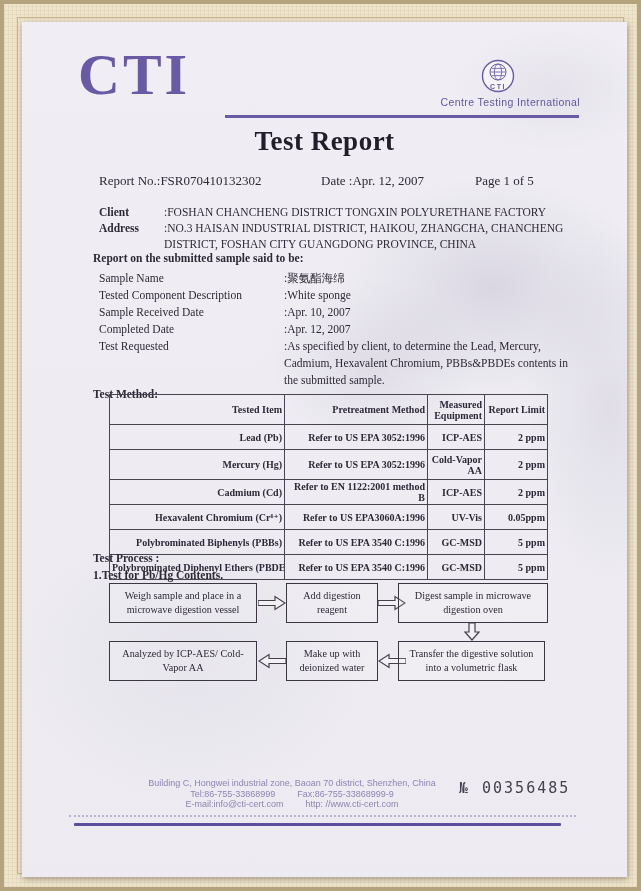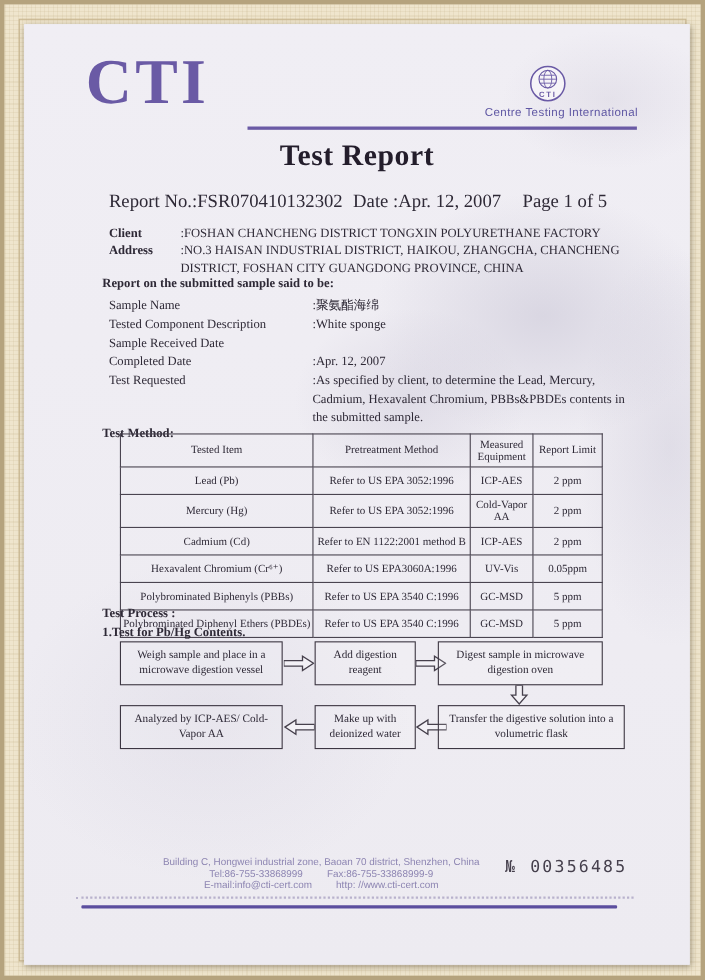--- a/index.html
+++ b/index.html
@@ -43,21 +43,21 @@
   .orgname{
     position:absolute;right:47px;top:74px;
     font-family:"Liberation Sans","DejaVu Sans",sans-serif;
     font-size:10.5px;color:#5f57a3;letter-spacing:0.4px;
   }
   .title{
     position:absolute;left:0;top:104px;width:100%;text-align:center;
     font-size:27px;font-weight:bold;color:#231d2b;letter-spacing:0.5px;
   }
   
-  .meta{position:absolute;left:77px;top:151px;width:470px;height:16px;font-size:17px;}
+  .meta{position:absolute;left:77px;top:151px;width:470px;height:16px;font-size:13px;}
   .m-report{position:absolute;left:0;}
   .m-date{position:absolute;left:222px;}
   .m-page{position:absolute;left:376px;}
   
   .kv{position:absolute;left:77px;font-size:11.5px;display:flex;line-height:16px;}
   .kv .k{font-weight:bold;width:65px;flex:none;}
   .client-row{top:182px;align-items:flex-end;}
   .address-row{top:198px;}
   .address-row .v{width:428px;}
   
@@ -66,39 +66,39 @@
   .srow .k{width:185px;flex:none;}
   .srow .v{width:292px;}
   .sr0{top:248px;}.sr1{top:265px;}.sr2{top:282px;}.sr3{top:299px;}.sr4{top:316px;}
   
   .tm-head{position:absolute;left:71px;top:366px;font-weight:bold;font-size:11.5px;}
   table.tm{
     position:absolute;left:87px;top:372px;width:438px;
     border-collapse:collapse;table-layout:fixed;
     font-size:10px;text-align:center;color:#2e2936;
   }
-  table.tm th,table.tm td{border:1px solid #4a4450;padding:0 2px;font-weight:normal;vertical-align:middle;}
+  table.tm th,table.tm td{border:1px solid #4a4450;padding:0 2px;font-weight:bold;vertical-align:middle;text-align:right;}
   table.tm td:first-child{white-space:nowrap;overflow:hidden;}
   col.c1{width:175px;}col.c2{width:143px;}col.c3{width:57px;}col.c4{width:63px;}
   tr.hrow{height:30px;}tr.rr{height:25px;}tr.rtall{height:30px;}
   
   .tp-head{position:absolute;left:71px;top:530px;font-weight:bold;font-size:11.5px;}
   .tp-sub{position:absolute;left:71px;top:547px;font-weight:bold;font-size:11.5px;}
   .fbox{
     position:absolute;height:40px;box-sizing:border-box;
     border:1.3px solid #3c3642;display:flex;align-items:center;justify-content:center;
     text-align:center;font-size:10.2px;line-height:1.4;padding:2px 2px;color:#2e2936;
     background:rgba(255,255,255,0.12);
   }
   .b1{left:87px;top:561px;width:148px;}
   .b2{left:264px;top:561px;width:92px;}
   .b3{left:376px;top:561px;width:150px;}
   .b4{left:87px;top:619px;width:148px;}
   .b5{left:264px;top:619px;width:92px;}
-  .b6{left:376px;top:619px;width:170px;}
+  .b6{left:376px;top:619px;width:147px;}
   .arr{position:absolute;}
   .ar1{left:236px;top:572px;}
   .ar2{left:356px;top:572px;}
   .adown{left:441px;top:601px;}
   .al1{left:236px;top:630px;}
   .al2{left:356px;top:630px;}
   
   .footer-lines{
     position:absolute;left:55px;top:756px;width:430px;text-align:center;
     font-family:"Liberation Sans","DejaVu Sans",sans-serif;
@@ -160,20 +160,21 @@
     <div class="srow sr0">
       <span class="k">Sample Name</span>
       <span class="v">:聚氨酯海绵</span>
     </div>
     <div class="srow sr1">
       <span class="k">Tested Component Description</span>
       <span class="v">:White sponge</span>
     </div>
     <div class="srow sr2">
       <span class="k">Sample Received Date</span>
+      <span class="v">:Apr. 10, 2007</span>
     </div>
     <div class="srow sr3">
       <span class="k">Completed Date</span>
       <span class="v">:Apr. 12, 2007</span>
     </div>
     <div class="srow sr4">
       <span class="k">Test Requested</span>
       <span class="v">:As specified by client, to determine the Lead, Mercury, Cadmium, Hexavalent Chromium, PBBs&amp;PBDEs contents in the submitted sample.</span>
     </div>
 

